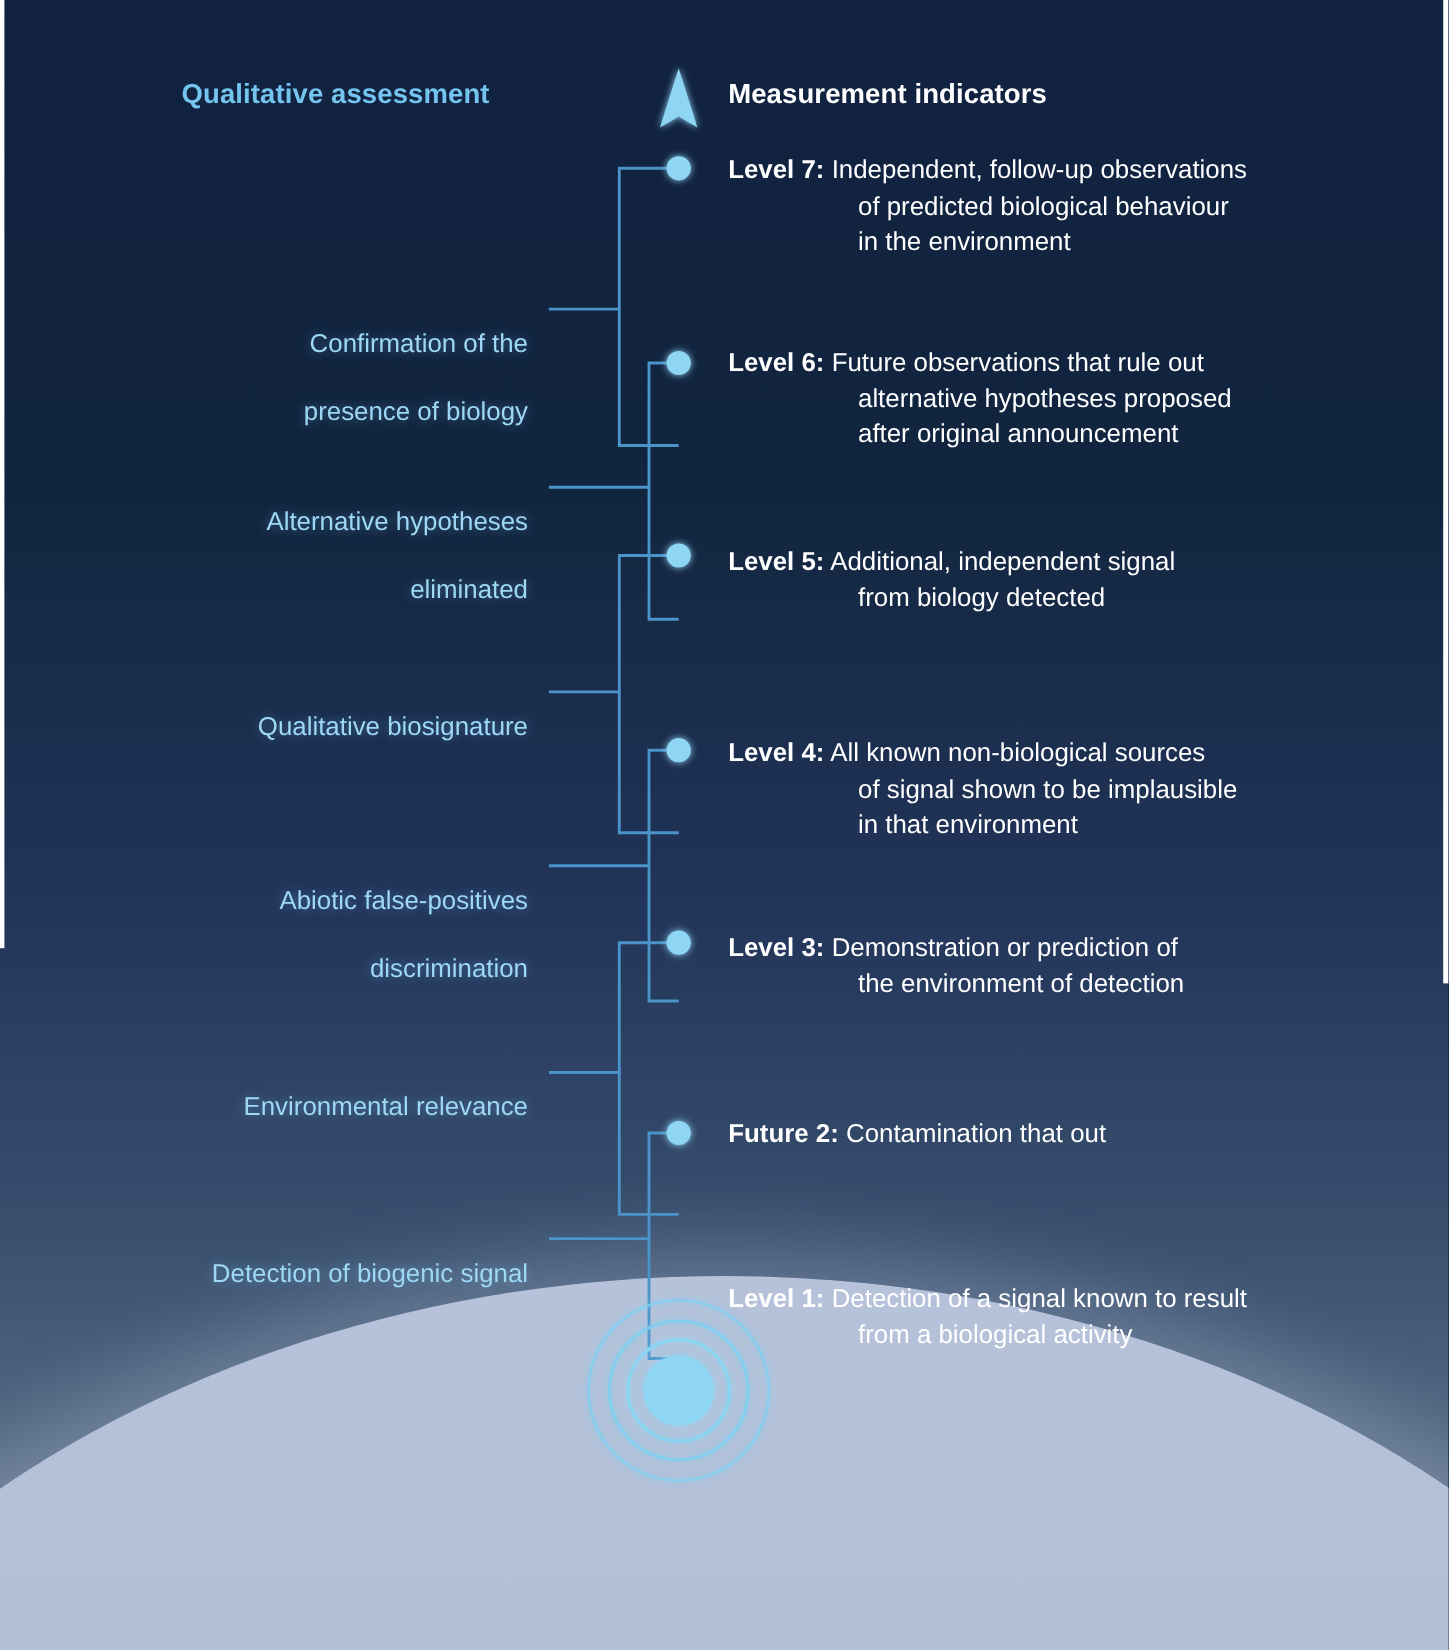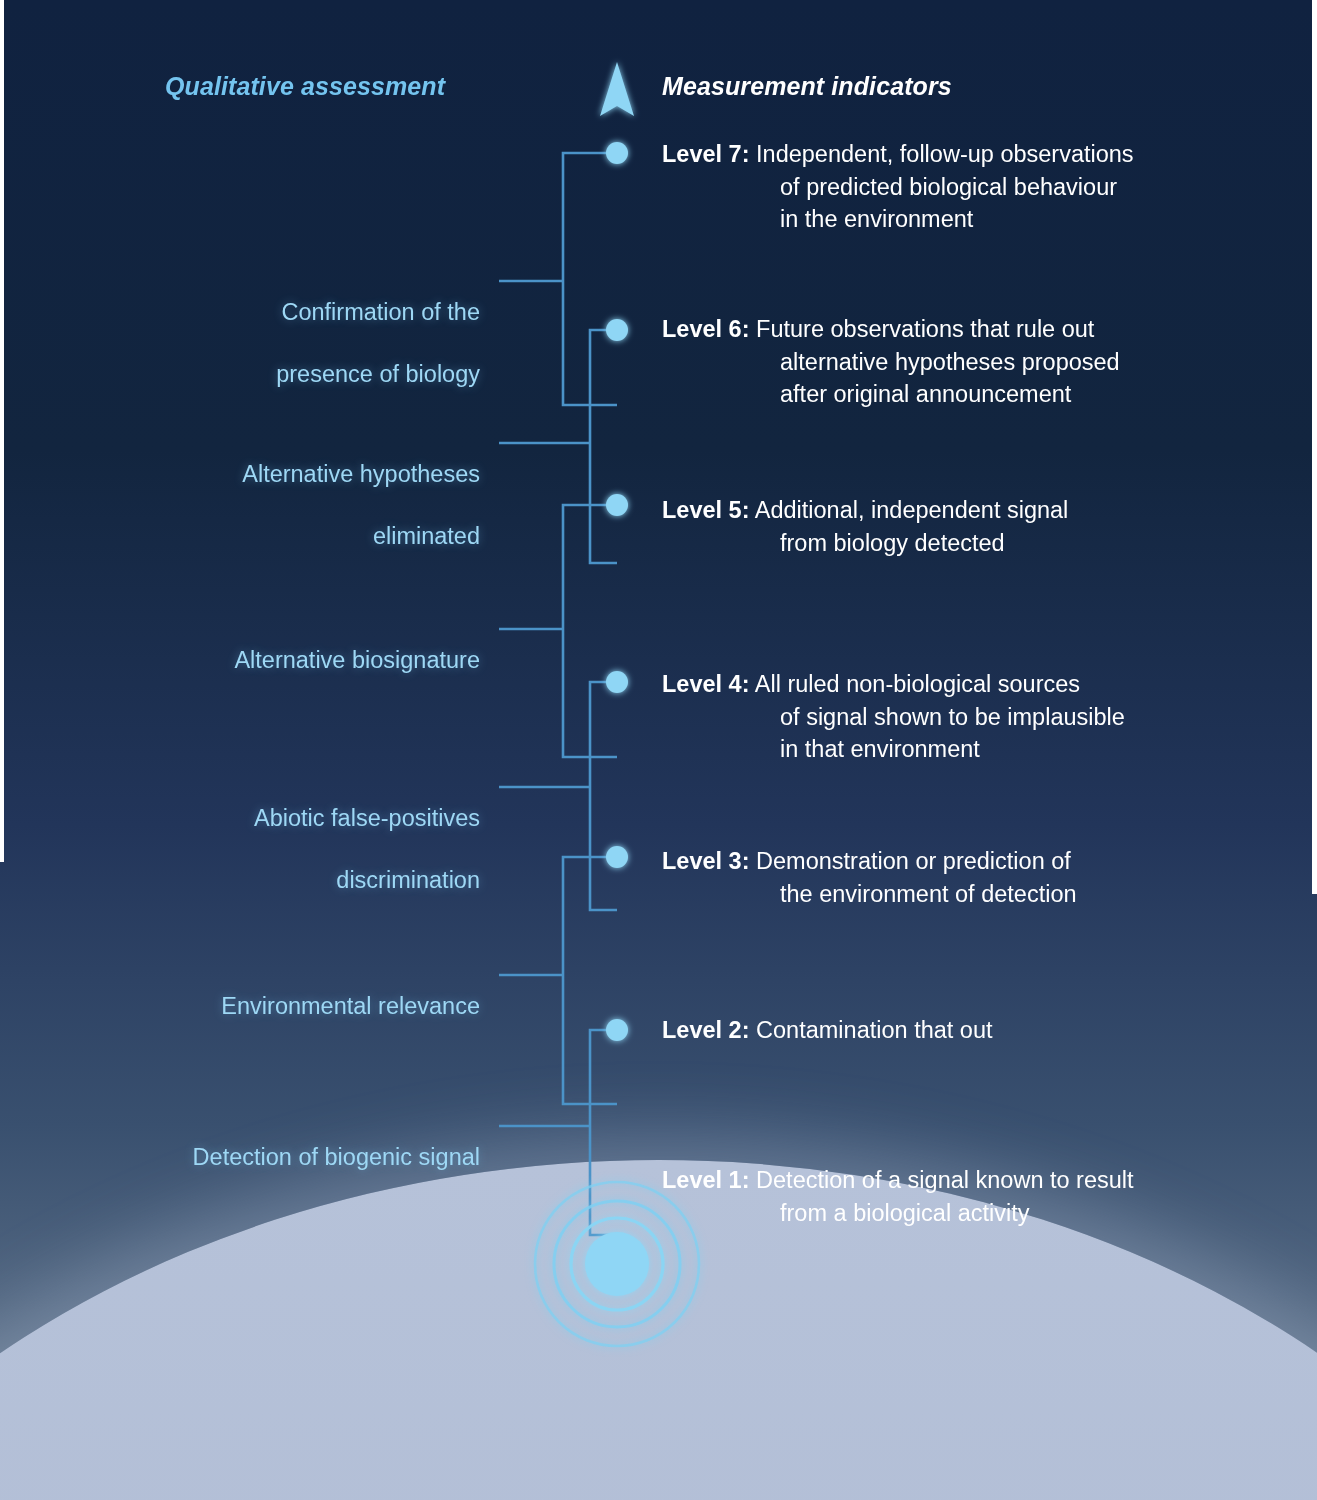--- a/index.html
+++ b/index.html
@@ -39,21 +39,20 @@
   .edge-left{left:0;top:0;width:4px;height:862px;}
   .edge-right{right:0;top:0;width:5px;height:894px;}
 
   
   .hdr{
     position:absolute;
     font-weight:bold;
     font-size:25px;
     letter-spacing:.1px;
     white-space:nowrap;
-    font-style:italic;
   }
   .hdr-left{left:165px;top:72px;color:#74c4ef;}
   .hdr-right{left:662px;top:72px;color:#ffffff;text-align:right;}
 
   
   #wires{position:absolute;left:0;top:0;width:1317px;height:1500px;pointer-events:none;}
 
   
   .qlabel{
     position:absolute;
@@ -179,21 +178,21 @@
     <span>Confirmation of the</span><br>
     <span>presence of biology</span>
   </div>
 
   <div class="qlabel" style="left:100px;top:428px;width:380px;">
     <span>Alternative hypotheses</span><br>
     <span>eliminated</span>
   </div>
 
   <div class="qlabel" style="left:100px;top:614px;width:380px;">
-    <span>Alternative biosignature</span>
+    <span>Qualitative biosignature</span>
   </div>
 
   <div class="qlabel" style="left:100px;top:772px;width:380px;">
     <span>Abiotic false-positives</span><br>
     <span>discrimination</span>
   </div>
 
   <div class="qlabel" style="left:60px;top:1111px;width:420px;">
     <span>Detection of biogenic signal</span>
   </div>
@@ -224,37 +223,37 @@
     <span class="lv-line1">
       <span class="lv-num">Level 5:</span>
       <span class="lv-body">Additional, independent signal</span>
     </span>
     <span class="lv-rest">from biology detected</span>
   </div>
 
   <div class="level" style="top:668px;">
     <span class="lv-line1">
       <span class="lv-num">Level 4:</span>
-      <span class="lv-body">All ruled non-biological sources</span>
+      <span class="lv-body">All known non-biological sources</span>
     </span>
     <span class="lv-rest">of signal shown to be implausible</span>
     <span class="lv-rest">in that environment</span>
   </div>
 
   <div class="level" style="top:845px;">
     <span class="lv-line1">
       <span class="lv-num">Level 3:</span>
       <span class="lv-body">Demonstration or prediction of</span>
     </span>
     <span class="lv-rest">the environment of detection</span>
   </div>
 
   <div class="level" style="top:1014px;">
     <span class="lv-line1">
-      <span class="lv-num">Level 2:</span>
+      <span class="lv-num">Future 2:</span>
       <span class="lv-body">Contamination that out</span>
     </span>
   </div>
 
   <div class="level" style="top:1164px;">
     <span class="lv-line1">
       <span class="lv-num">Level 1:</span>
       <span class="lv-body">Detection of a signal known to result</span>
     </span>
     <span class="lv-rest">from a biological activity</span>

